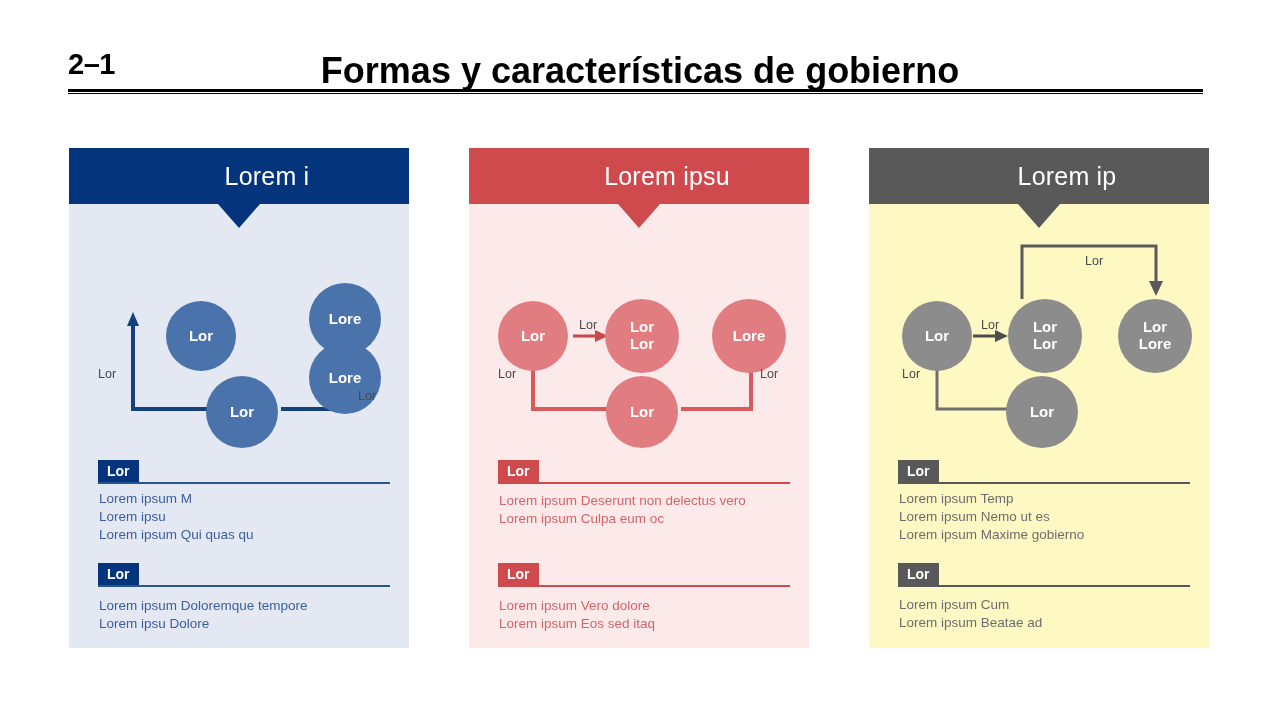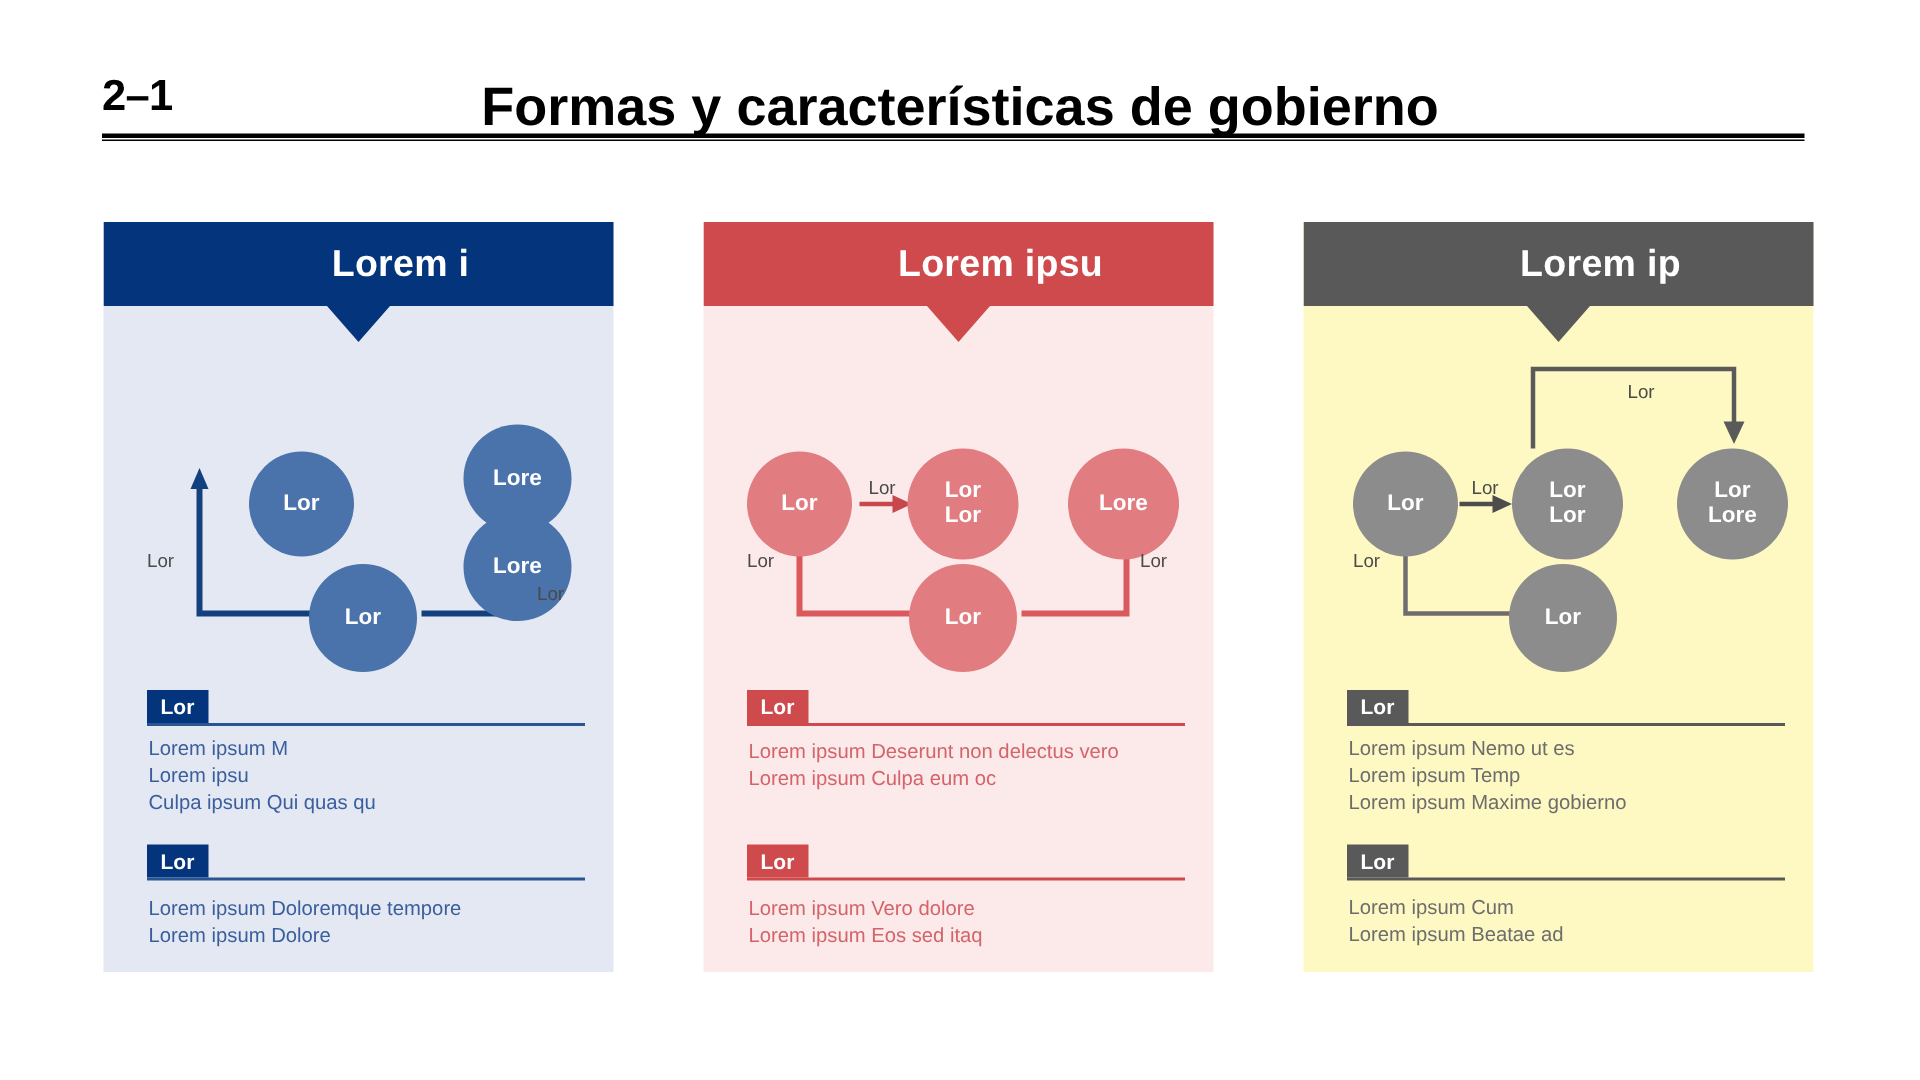--- a/index.html
+++ b/index.html
@@ -31,21 +31,21 @@
     position:absolute;top:148px;width:340px;height:500px;
     overflow:hidden;
   }
   #panel-0{left:69px;background:#e4e8f2;}
   #panel-1{left:469px;background:#fceaea;}
   #panel-2{left:869px;background:#fef9c3;}
 
   .panel-head{
     position:absolute;left:0;top:0;width:396px;height:56px;
     display:flex;align-items:center;justify-content:center;
-    color:#ffffff;font-size:25px;font-weight:bold;letter-spacing:0.2px;
+    color:#ffffff;font-size:25px;font-weight:normal;letter-spacing:0.2px;
   }
   #panel-0 .panel-head{background:#04357c;}
   #panel-1 .panel-head{background:#cf4a4c;}
   #panel-2 .panel-head{background:#595959;}
 
   .panel-notch{
     position:absolute;top:56px;left:170px;width:0;height:0;
     margin-left:-21px;
     border-left:21px solid transparent;
     border-right:21px solid transparent;
@@ -139,32 +139,32 @@
   </div>
 
   <div class="section" style="top:312px;">
     <div class="sec-headrow">
       <div class="sec-badge">Lor</div>
       <div class="sec-rule"></div>
     </div>
     <div class="sec-lines">
       <div class="sec-line">Lorem ipsum M</div>
       <div class="sec-line">Lorem ipsu</div>
-      <div class="sec-line">Culpa ipsum Qui quas qu</div>
+      <div class="sec-line">Lorem ipsum Qui quas qu</div>
     </div>
   </div>
 
   <div class="section" style="top:415px;">
     <div class="sec-headrow">
       <div class="sec-badge">Lor</div>
       <div class="sec-rule"></div>
     </div>
     <div class="sec-lines" style="top:34px;">
       <div class="sec-line">Lorem ipsum Doloremque tempore</div>
-      <div class="sec-line">Lorem ipsum Dolore</div>
+      <div class="sec-line">Lorem ipsu Dolore</div>
     </div>
   </div>
 </div>
 
 <div class="panel" id="panel-1">
   <div class="panel-head">Lorem ipsu</div>
   <div class="panel-notch"></div>
 
   <div class="diagram">
     <svg width="340" height="244">
@@ -257,22 +257,22 @@
     <div class="edge-label" style="left:112px;top:114px;">Lor</div>
     <div class="edge-label" style="left:216px;top:50px;">Lor</div>
   </div>
 
   <div class="section" style="top:312px;">
     <div class="sec-headrow">
       <div class="sec-badge">Lor</div>
       <div class="sec-rule"></div>
     </div>
     <div class="sec-lines" style="top:30px;">
+      <div class="sec-line">Lorem ipsum Temp</div>
       <div class="sec-line">Lorem ipsum Nemo ut es</div>
-      <div class="sec-line">Lorem ipsum Temp</div>
       <div class="sec-line">Lorem ipsum Maxime gobierno</div>
     </div>
   </div>
 
   <div class="section" style="top:415px;">
     <div class="sec-headrow">
       <div class="sec-badge">Lor</div>
       <div class="sec-rule"></div>
     </div>
     <div class="sec-lines" style="top:33px;">

